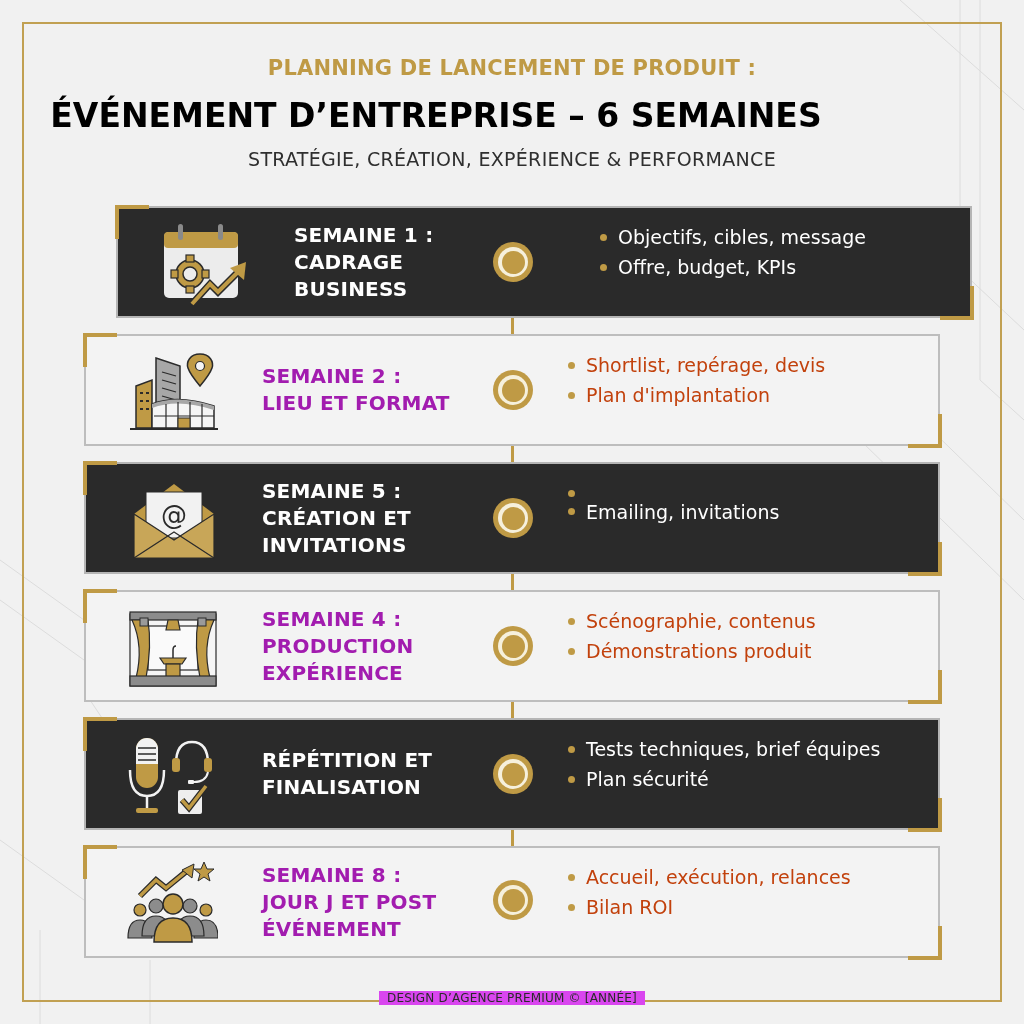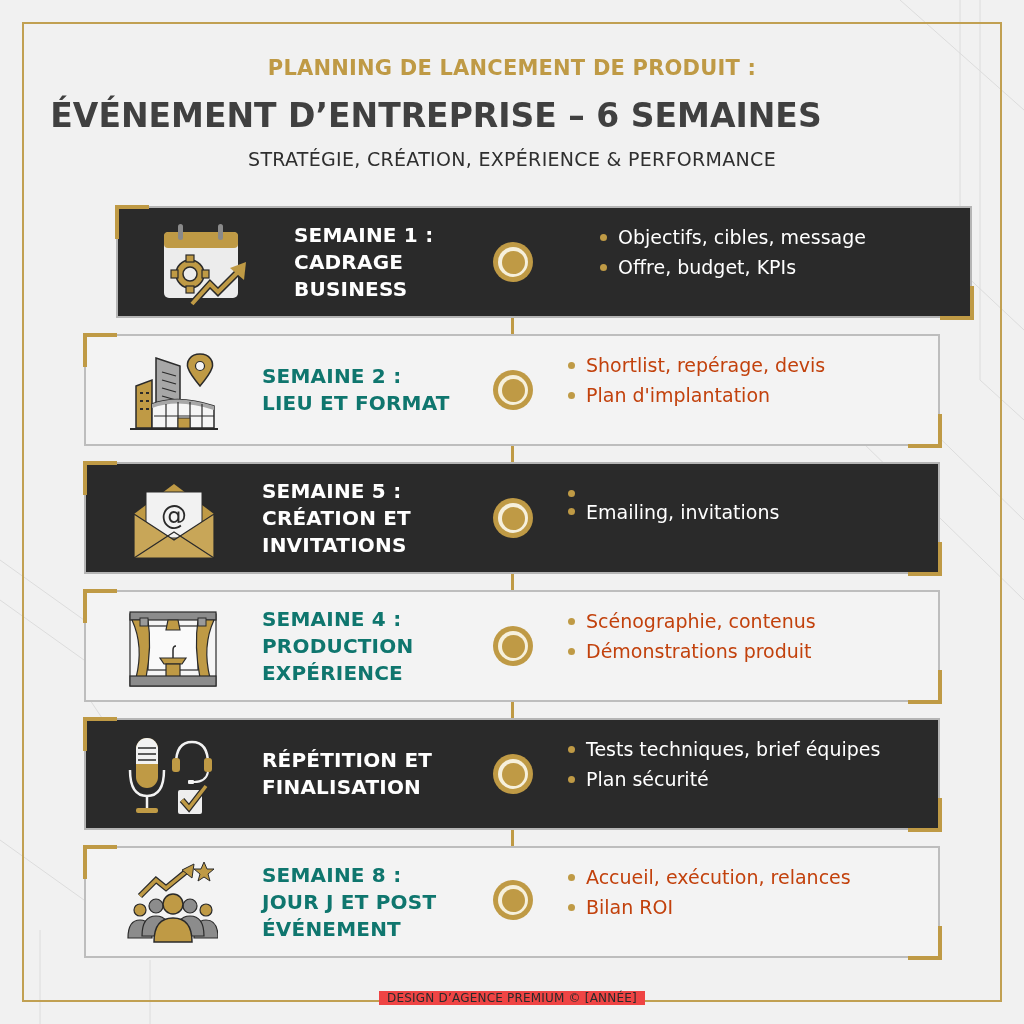--- a/index.html
+++ b/index.html
@@ -15,21 +15,21 @@
     border: 2px solid #c1a052;
   }
   .title1 {
     position: absolute; left: 0; width: 1024px; top: 56px; text-align: center;
     font-family: "DejaVu Sans", sans-serif; font-weight: bold;
     font-size: 21px; color: #bf9a45; letter-spacing: 0.2px;
   }
   .title2 {
     position: absolute; left: 0; width: 872px; top: 96px; text-align: center;
     font-family: "DejaVu Sans", sans-serif; font-weight: bold;
-    font-size: 33px; color: #404040;
+    font-size: 33px; color: #000000;
   }
   .subtitle {
     position: absolute; left: 0; width: 1024px; top: 148px; text-align: center;
     font-family: "DejaVu Sans", sans-serif; font-size: 19px; color: #2f2f2f;
     letter-spacing: 0.3px;
   }
   .card {
     position: absolute; left: 84px; width: 856px; height: 112px;
     border: 2px solid #b9b9b9;
   }
@@ -46,21 +46,21 @@
   .card .icon {
     position: absolute; left: 40px; top: 14px; width: 92px; height: 84px;
   }
   .card .week-title {
     position: absolute; left: 176px; top: 0; height: 108px; width: 240px;
     display: flex; flex-direction: column; justify-content: center;
     font-family: "DejaVu Sans", sans-serif; font-weight: bold; font-size: 20px;
     line-height: 27px; letter-spacing: 0.2px;
   }
   .card.dark .week-title { color: #ffffff; }
-  .card.light .week-title { color: #0f766e; }
+  .card.light .week-title { color: #a21caf; }
   .card .bullets {
     position: absolute; left: 482px; top: 0; height: 108px; width: 370px;
     display: flex; flex-direction: column; justify-content: center;
     font-family: "DejaVu Sans", sans-serif; font-size: 19px; line-height: 30px;
     margin-top: -10px;
   }
   .card.dark .bullets { color: #ffffff; }
   .card.light .bullets { color: #c2410c; }
   .bullets .b { display: flex; align-items: center; white-space: nowrap; }
   .bullets .dot {
@@ -78,21 +78,21 @@
   .node .ring {
     width: 30px; height: 30px; border-radius: 50%; background: #f6f0dc;
     display: flex; align-items: center; justify-content: center;
   }
   .node .core { width: 23px; height: 23px; border-radius: 50%; background: #bf9a45; }
   .footer {
     position: absolute; left: 0; width: 1024px; top: 991px; text-align: center;
     font-family: "DejaVu Sans", sans-serif; font-size: 12px; color: #2a2a2a;
     letter-spacing: 0.2px;
   }
-  .footer span { background: #ef4444; padding: 0 8px; }
+  .footer span { background: #d946ef; padding: 0 8px; }
 </style>
 </head>
 <body>
 
 <svg class="bg-lines" width="1024" height="1024" viewBox="0 0 1024 1024">
   <g stroke="#dcdcdc" stroke-width="1" fill="none">
     <polyline points="960,0 960,270 1024,330"></polyline>
     <polyline points="980,0 980,380 1024,420"></polyline>
     <line x1="900" y1="0" x2="1024" y2="110"></line>
     <line x1="860" y1="440" x2="1024" y2="600"></line>

